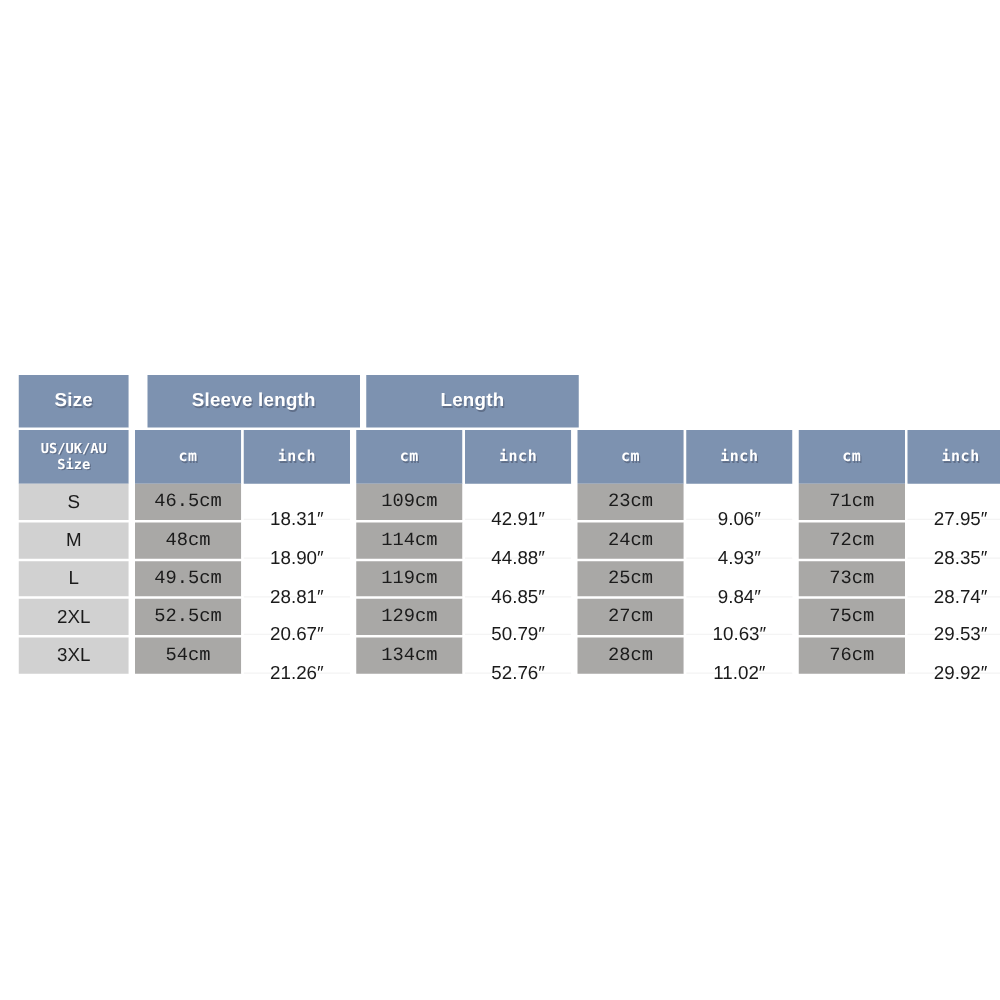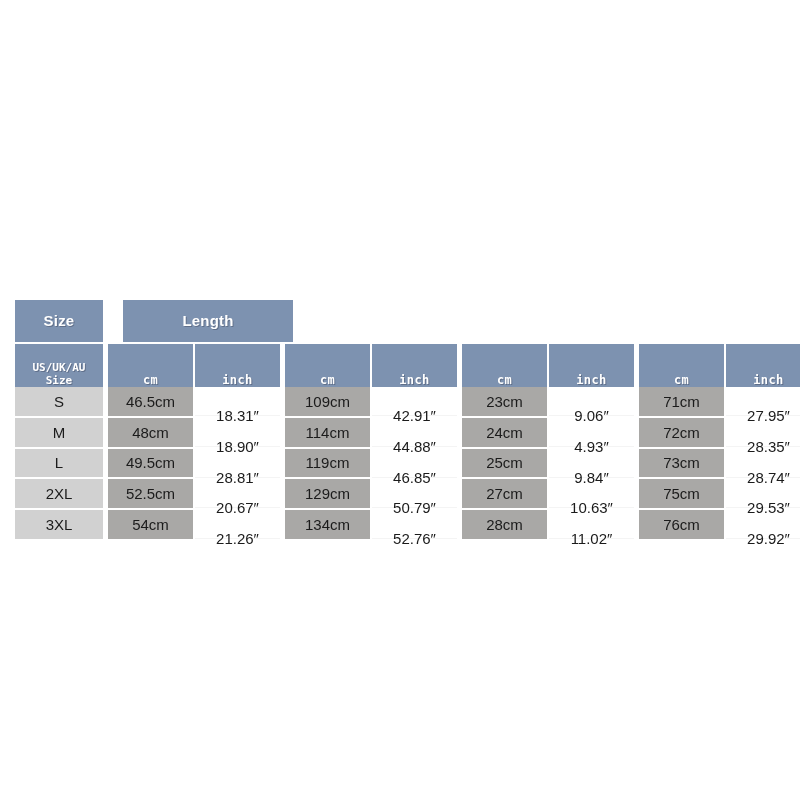--- a/index.html
+++ b/index.html
@@ -63,21 +63,20 @@
     text-shadow: 1px 1px 0 rgba(90,105,130,.85);
   }
 
   
   .sub-label {
     font-family: "DejaVu Sans Mono", "Liberation Mono", monospace;
     font-weight: bold;
     font-size: 12px;
     letter-spacing: .4px;
     text-shadow: 1px 1px 0 rgba(90,105,130,.85);
-    align-items: flex-end;
   }
   .sub-label.small {
     font-size: 11px;
     letter-spacing: 0px;
     padding: 0 2px;
   }
 
   
   .w-size  { flex: 0 0 88px; }
   .w-group { flex: 0 0 170px; }
@@ -112,20 +111,21 @@
     color: #1b1b1b;
   }
 
   .cell-size {
     background: #d1d1d1;
     font-size: 15px;
   }
   .cell-cm {
     background: #a9a8a6;
     font-weight: normal;
+    font-family: Liberation Mono, monospace;
   }
   .cell-inch {
     background: #f4f4f4;
     margin-top: 28px;
   }
 
   
   .cell-inch { box-shadow: inset 0 0 0 0 transparent; }
 
 </style>
@@ -134,20 +134,21 @@
 
 <div id="root">
 
   <div id="size-chart">
 
     <div class="hdr-row">
       <div class="hdr-cell grp-title w-size">Size</div>
       <div class="gap-grp"></div>
       <div class="gap-grp"></div>
       <div class="gap-grp"></div>
+      <div class="hdr-cell grp-title w-group">Sleeve length</div>
       <div class="gap-grp"></div>
       <div class="hdr-cell grp-title w-group">Length</div>
     </div>
 
     <div class="hdr-row sub">
       <div class="hdr-cell sub-label small w-size">
         <div>
           <div>US/UK/AU</div>
           <div>Size</div>
         </div>

